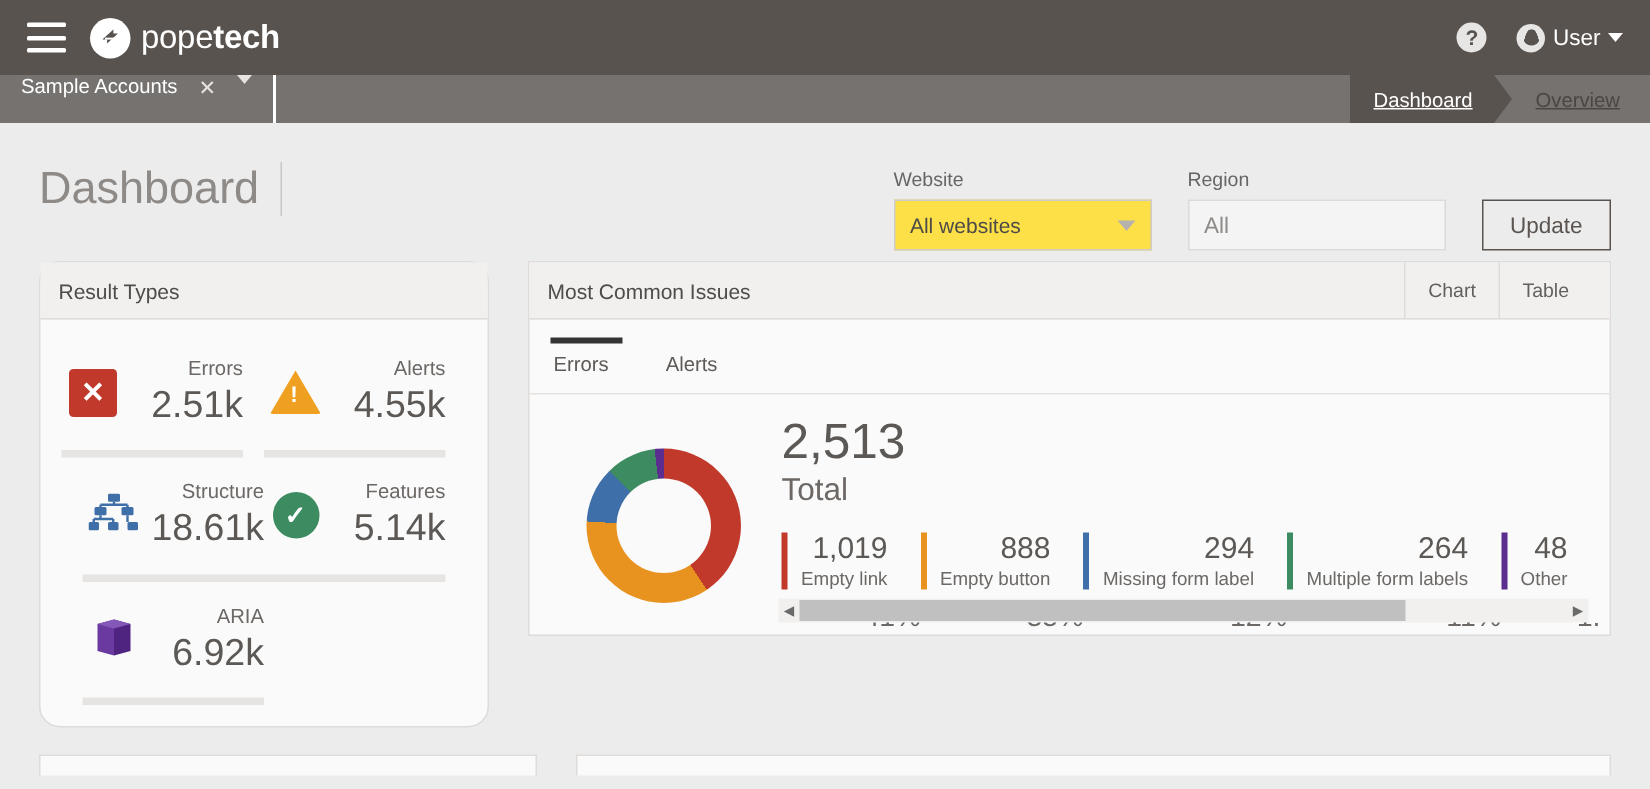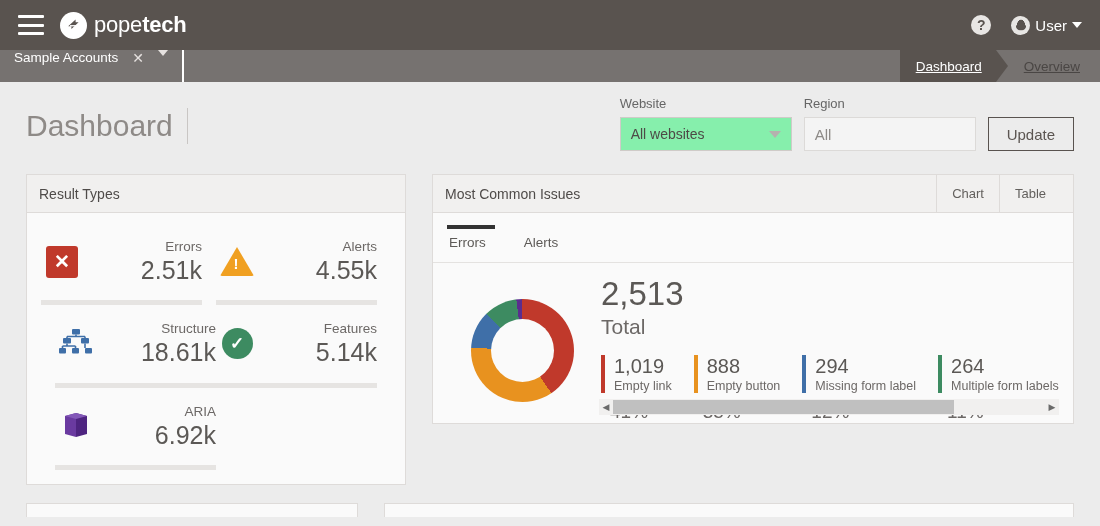--- a/index.html
+++ b/index.html
@@ -54,43 +54,43 @@
   .crumb.dark{ background:#59534f; color:#fff; position:relative; margin-right:12px;}
   .crumb.dark::after{ content:""; position:absolute; right:-12px; top:0; width:0;height:0;
     border-top:16px solid transparent; border-bottom:16px solid transparent;
     border-left:12px solid #59534f;}
   .crumb.light{ color:#4a4644; padding-right:20px; }
 
   
   .pagehead{ height:92px; display:flex; align-items:flex-start; padding:0 26px; position:relative;}
   .page-title{ font-size:30px; font-weight:300; color:#8e8a87; margin-top:26px;
     padding-right:14px; border-right:1px solid #c9c6c4; line-height:1.2;}
-  .controls{ margin-left:auto; display:flex; align-items:flex-end; gap:12px; padding-top:14px;}
+  .controls{ margin-left:auto; display:flex; align-items:flex-end; gap:24px; padding-top:14px;margin-top:16px;}
   .field{ display:flex; flex-direction:column; gap:6px;}
   .field-label{ font-size:13px; color:#666; }
-  .select-box{ width:172px;height:34px;background:#86efac;border:1px solid #cfcbc8;
+  .select-box{ width:172px;height:34px;background:#fde047;border:1px solid #cfcbc8;
     display:flex;align-items:center;padding:0 10px;font-size:14px;color:#4d4a47;cursor:pointer;}
   .select-box .sel-caret{margin-left:auto;width:0;height:0;
     border-left:6px solid transparent;border-right:6px solid transparent;border-top:7px solid #b5b1ae;}
   .input-box{ width:172px;height:34px;background:#f4f4f4;border:1px solid #dcdad8;
     display:flex;align-items:center;padding:0 10px;font-size:15px;color:#8d8a87;}
   .update-btn{ height:34px;padding:0 18px;background:transparent;border:1px solid #59534f;
     color:#5b5551;font-size:15px;cursor:pointer;font-family:inherit;}
 
   
   .content{ padding:0 26px; display:flex; gap:26px; align-items:flex-start;}
   .panel{ background:#fafafa; border:1px solid #dedbd9; }
   .panel-head{ height:38px; background:#f1f0ef; border-bottom:1px solid #dedbd9;
     display:flex; align-items:center; padding:0 12px; font-size:14px; color:#4f4b49;}
   .panel-head .hd-btns{ margin-left:auto; display:flex; height:100%;padding-left:12px; }
   .hd-btn{ display:flex;align-items:center;padding:0 15px;border-left:1px solid #dedbd9;
     font-size:13px;color:#63605d;cursor:pointer;height:100%;}
 
   
-  .rt-panel{ width:380px; }
+  .rt-panel{ width:300px;border-radius:14px; }
   .rt-body{ padding:10px 14px 14px; display:grid; grid-template-columns:1fr 1fr; }
   .rt-cell{ padding:14px 0 0; }
   .rt-cell.left{ padding-right:14px; }
   .rt-cell.right{ padding-left:14px; }
   .rt-row{ display:flex; align-items:center; }
   .rt-icon{ width:42px; height:42px; display:flex; align-items:center; justify-content:center; }
   .rt-txt{ margin-left:auto; text-align:right; }
   .rt-name{ font-size:13.5px; color:#6c6866; line-height:1.1;}
   .rt-val{ font-size:25px; color:#5b5855; font-weight:300; line-height:1.25;}
   .rt-rule{ height:5px; background:#e6e4e2; margin-top:14px; }
@@ -110,21 +110,21 @@
   .mci-tab{ padding:10px 2px 12px; font-size:13.5px; color:#5d5a57; cursor:pointer; position:relative;}
   .mci-tab.active::before{ content:""; position:absolute; left:0; top:0; width:48px; height:4px; background:#333;}
   .mci-body{ display:flex; padding:12px 0 0 14px; position:relative; }
   .donut-wrap{ width:150px; flex:none; display:flex; align-items:flex-start; justify-content:center; padding-top:24px;}
   .donut{ width:103px;height:103px;border-radius:50%; }
   .donut::after{ content:""; display:block; width:63px;height:63px;border-radius:50%;
     background:#fafafa; margin:20px auto 0;}
   .stats{ flex:1; min-width:0; padding-left:4px; overflow:hidden;}
   .big-total{ font-size:33px; color:#5b5855; font-weight:300; line-height:1.15;}
   .total-label{ font-size:21px; color:#6c6866; font-weight:300; margin-top:2px; margin-bottom:16px;}
-  .stat-row{ display:flex; }
+  .stat-row{ display:flex;text-align:right; }
   .stat{ padding-left:9px; border-left:4px solid #999; margin-right:22px; flex:none; }
   .stat-num{ font-size:20px; color:#5b5855; font-weight:300; line-height:1.1;}
   .stat-name{ font-size:12.5px; color:#6c6866; margin-top:2px;}
   .stat-pct{ font-size:19px; color:#6c6866; font-weight:300; margin-top:8px; padding-left:9px;}
   .stat-col{ flex:none; }
 
   .hscroll{ position:absolute; left:166px; right:14px; bottom:8px; height:16px;
     background:#f1f0ef; display:flex; align-items:center; }
   .hs-arrow{ width:14px; text-align:center; font-size:9px; color:#6a6a6a; cursor:pointer; flex:none;}
   .hs-track{ flex:1; height:14px; position:relative; }

